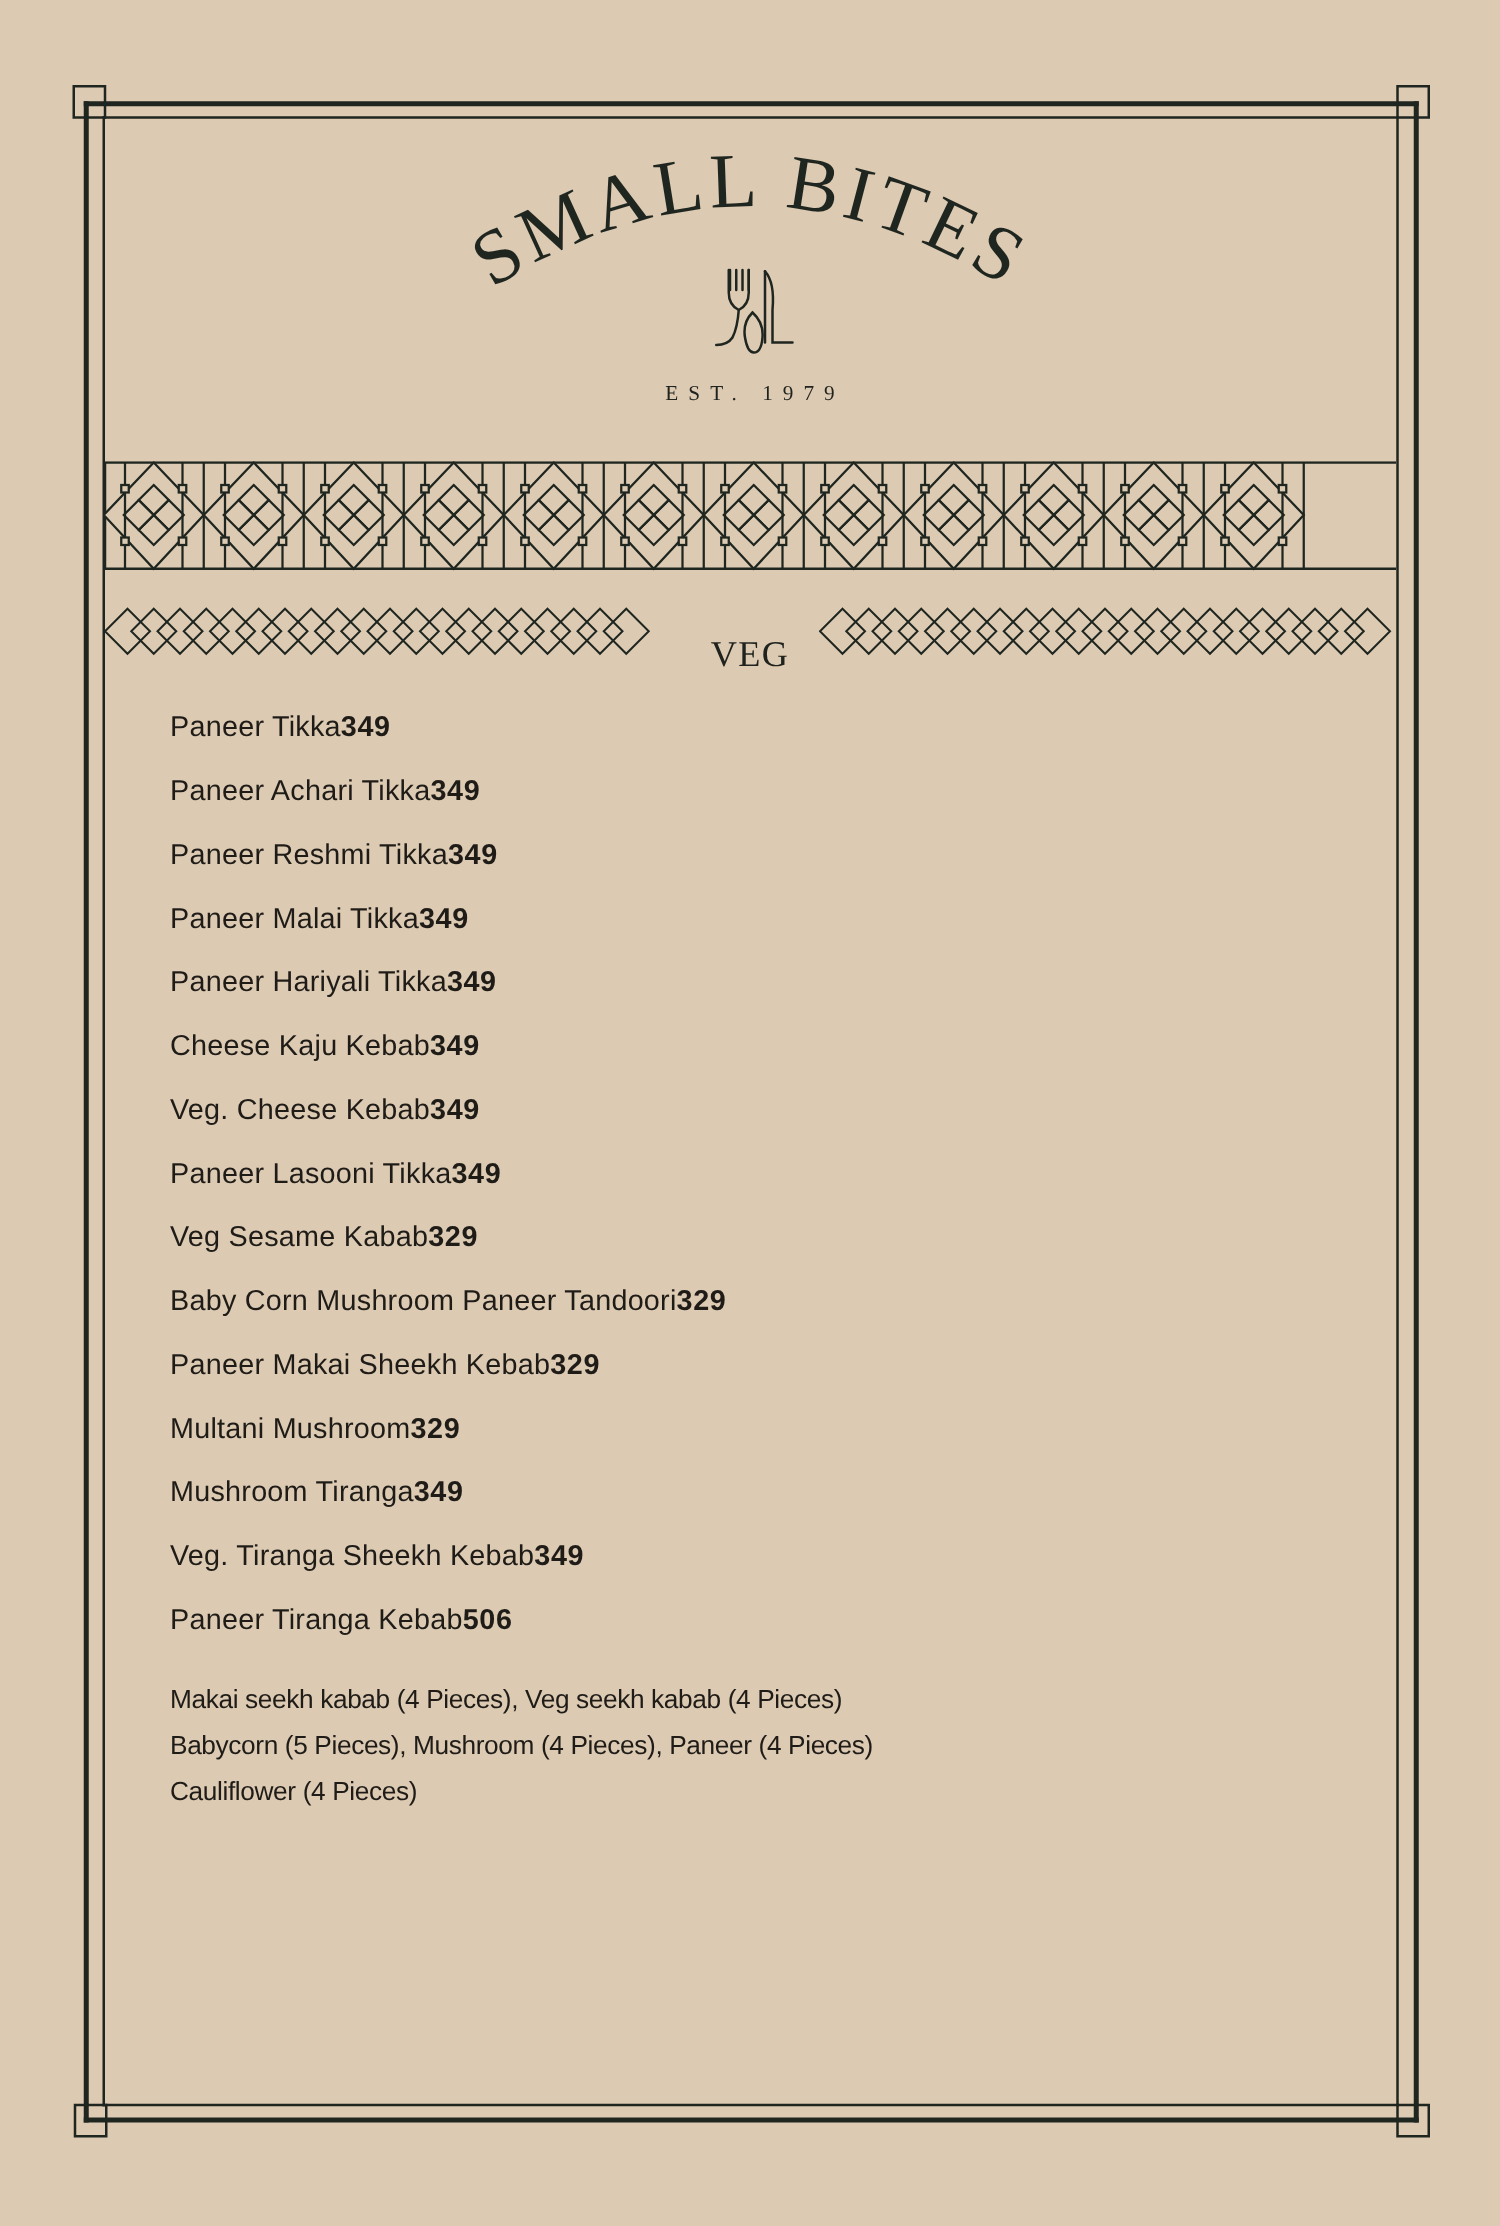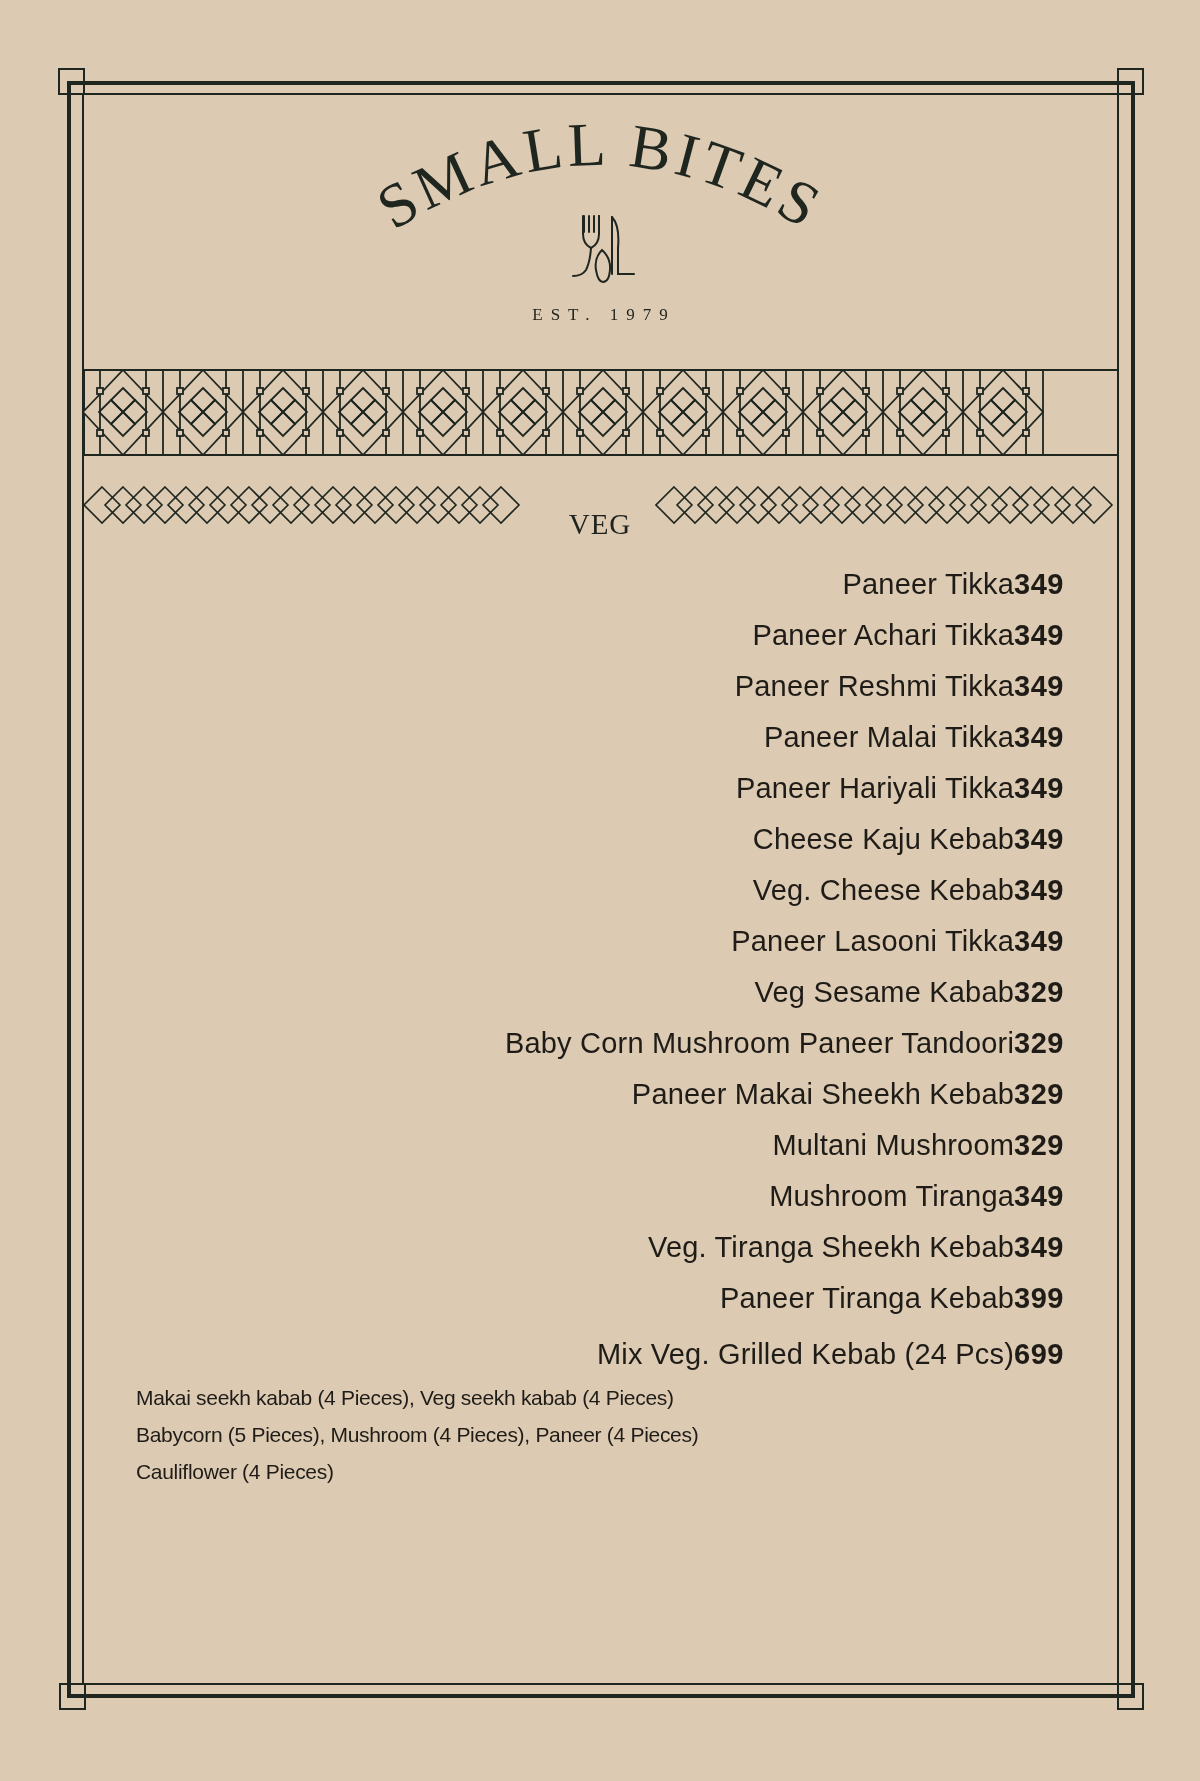--- a/index.html
+++ b/index.html
@@ -15,22 +15,22 @@
       position: absolute; left: 0; width: 1200px; top: 305px; text-align: center;
       font-size: 17px; letter-spacing: 8px; font-family: Liberation Serif, serif;
       padding-left: 8px; box-sizing: border-box;
     }
     .section-title {
       position: absolute; top: 508px; left: 540px; width: 120px; text-align: center;
       font-family: "Liberation Serif", serif; font-size: 29px; letter-spacing: 1px;
     }
     .items { position: absolute; left: 136px; width: 928px; top: 568px; }
     .row {
-      display: flex; justify-content: flex-end; align-items: baseline;
-      height: 51px; font-size: 29px; font-weight: 300; letter-spacing: 0.2px;
+      display: flex; justify-content: flex-start; align-items: baseline;
+      height: 51px; font-size: 23px; font-weight: 300; letter-spacing: 0.2px;
     }
     .row .name { color: #1f1c18; }
     .row .price { color: #1f1c18; letter-spacing: 0.5px; font-weight: bold; }
     .row.last { margin-top: 5px; height: auto; }
     .desc {
       font-family: "Liberation Sans", sans-serif; font-size: 21px; letter-spacing: -0.3px;
       line-height: 37px; color: #1f1c18;
     }
     .desc-wrap { margin-top: 8px; }
   </style>
@@ -356,24 +356,20 @@
   <div class="row">
       <span class="name">Mushroom Tiranga</span>
       <span class="price">349</span>
     </div>
   <div class="row">
       <span class="name">Veg. Tiranga Sheekh Kebab</span>
       <span class="price">349</span>
     </div>
   <div class="row">
       <span class="name">Paneer Tiranga Kebab</span>
-      <span class="price">399</span>
-    </div>
-  <div class="row last">
-      <span class="name">Mix Veg. Grilled Kebab (24 Pcs)</span>
-      <span class="price">699</span>
+      <span class="price">506</span>
     </div>
   <div class="desc-wrap">
     <div class="desc">Makai seekh kabab (4 Pieces), Veg seekh kabab (4 Pieces)</div>
     <div class="desc">Babycorn (5 Pieces), Mushroom (4 Pieces), Paneer (4 Pieces)</div>
     <div class="desc">Cauliflower (4 Pieces)</div>
   </div>
 </div>
 
 </body></html>

